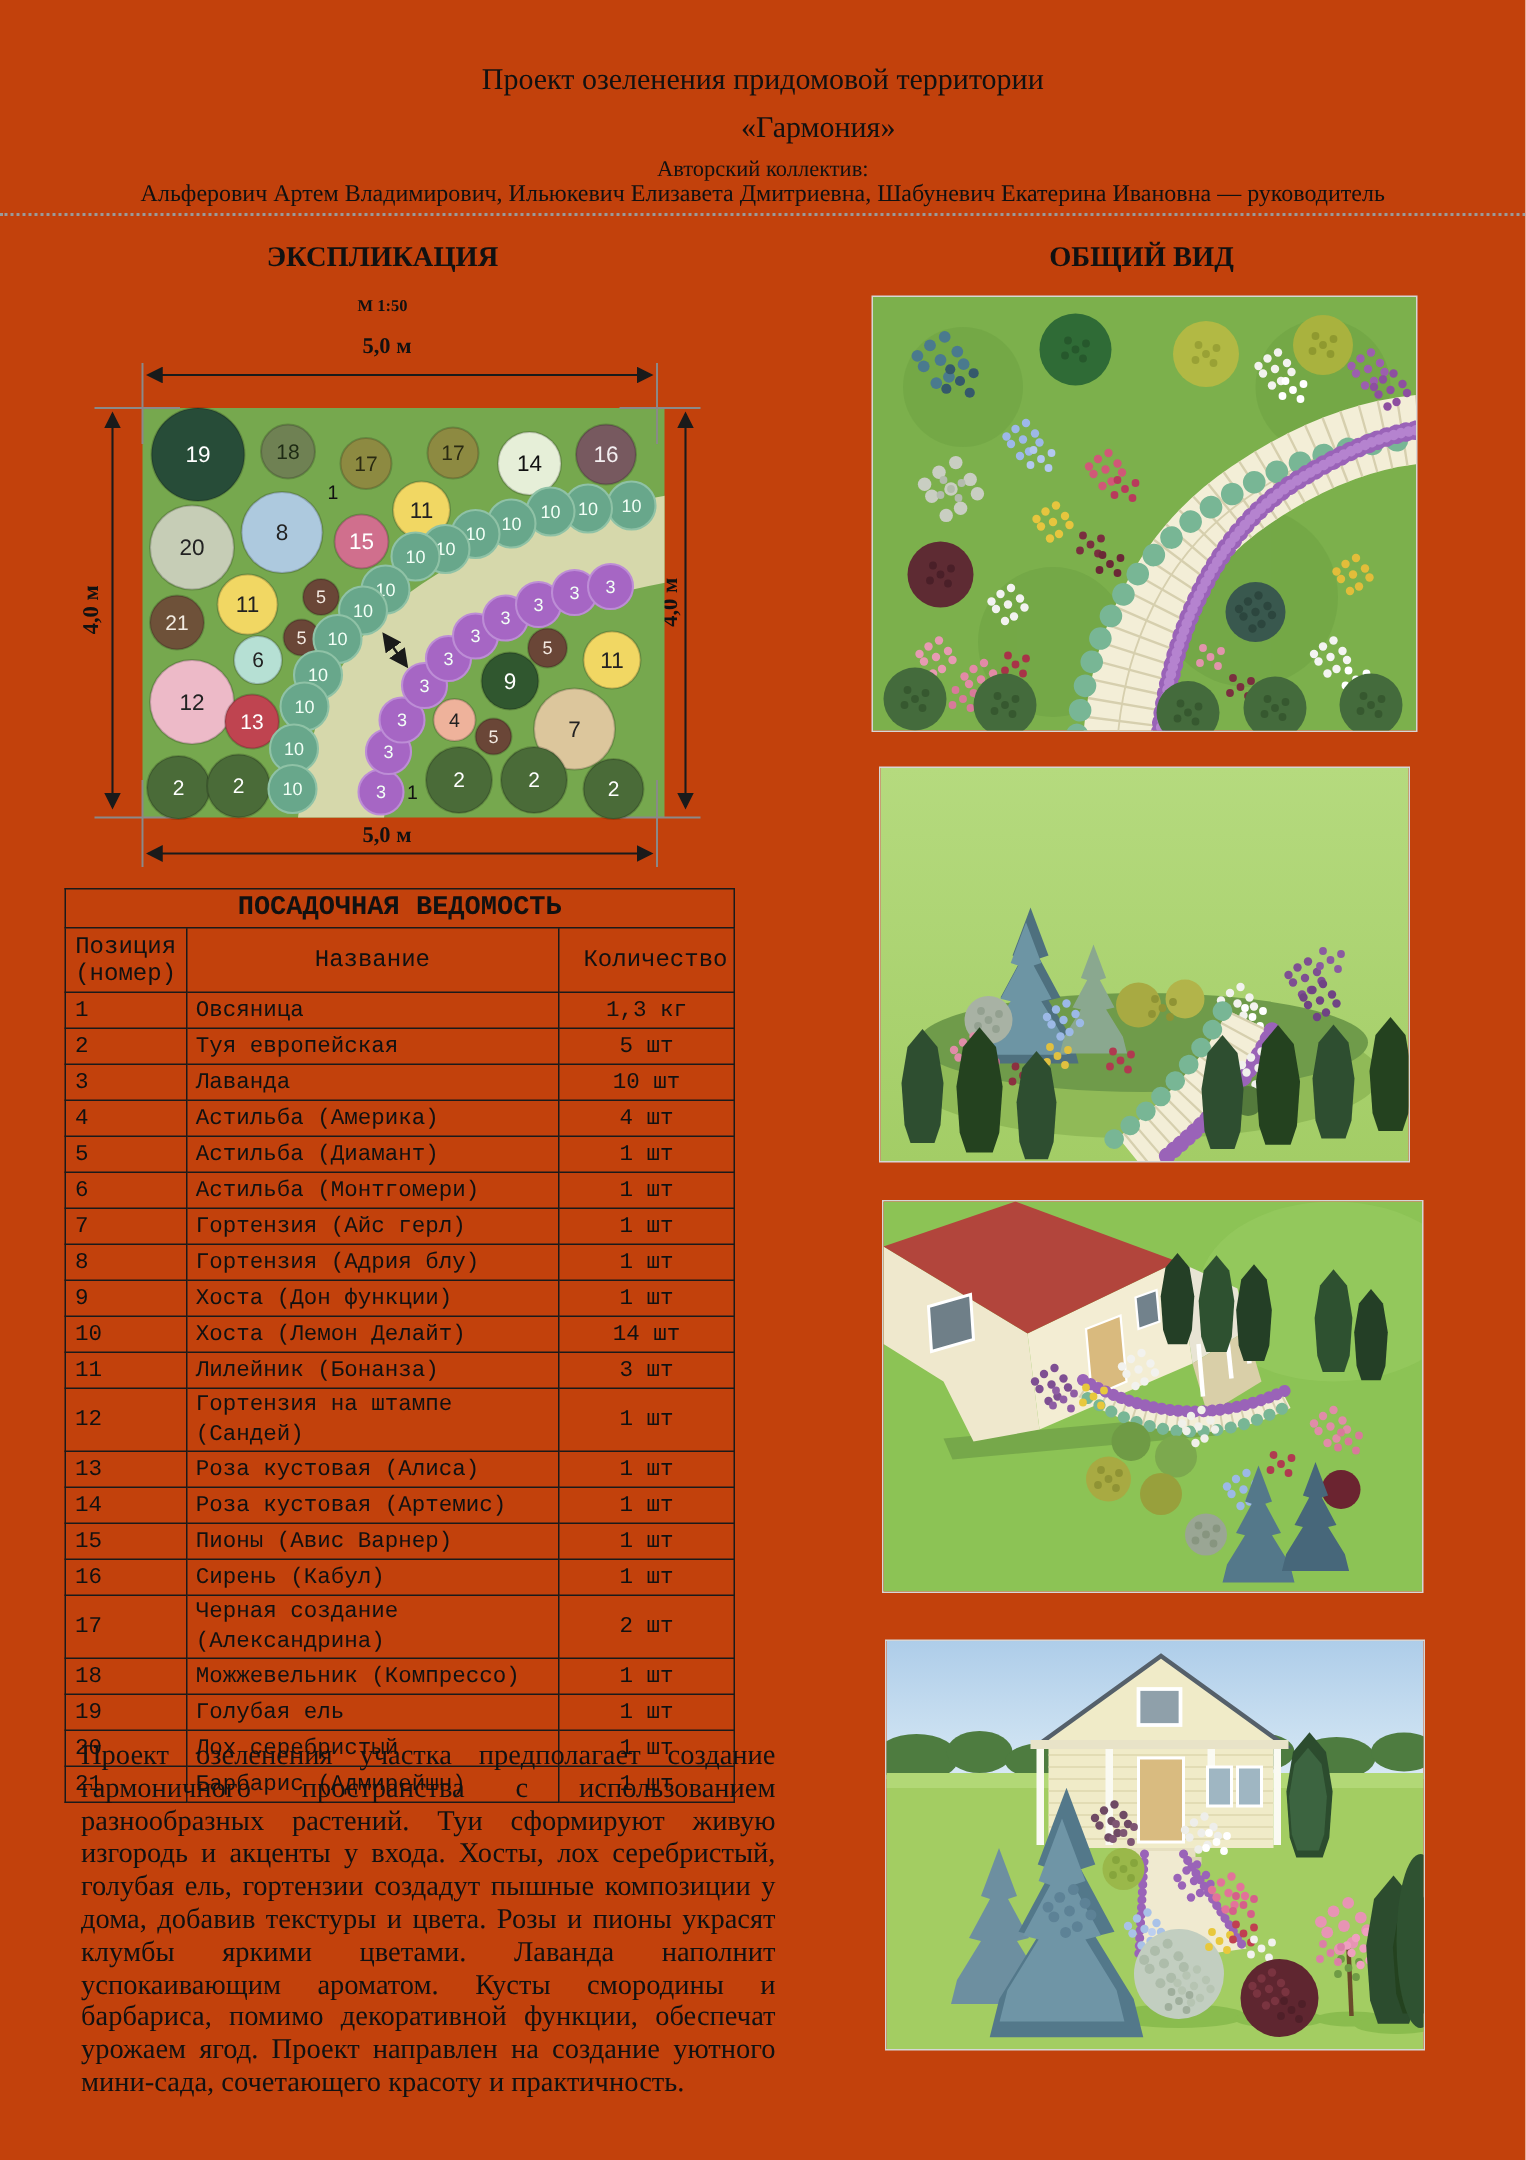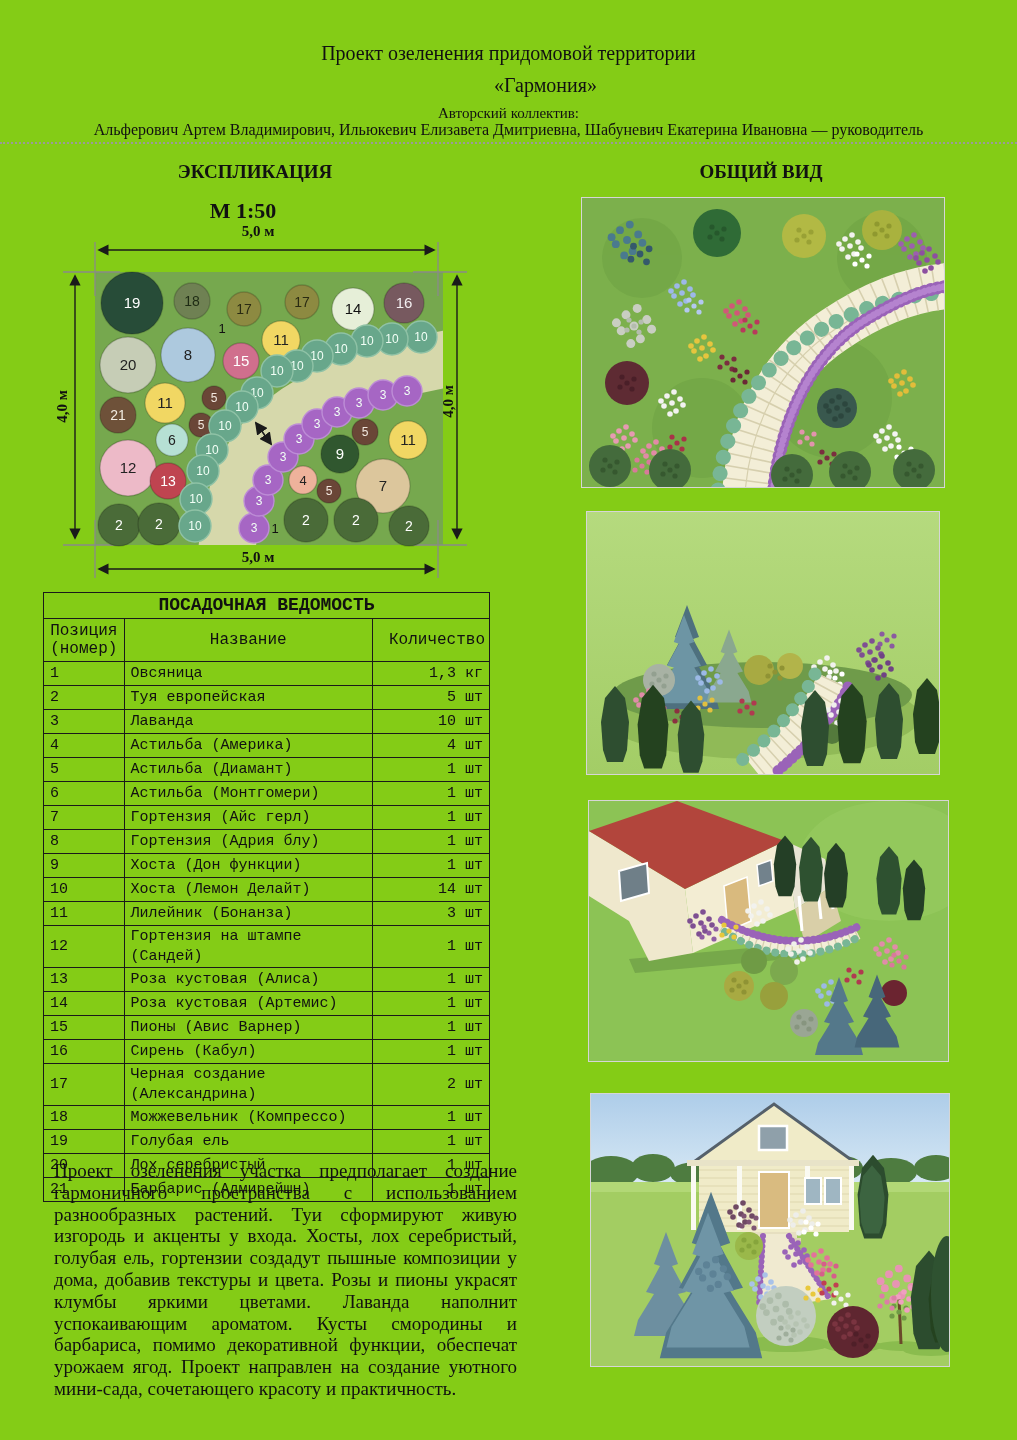--- a/index.html
+++ b/index.html
@@ -1,48 +1,48 @@
 <!DOCTYPE html>
 <html><head>
 <meta charset="utf-8">
 <style>
   html,body{margin:0;padding:0;background:#ffffff;}
-  .page{position:relative;width:1017px;height:1440px;background:#84cc16;overflow:hidden;
+  .page{position:relative;width:1017px;height:1440px;background:#c2410c;overflow:hidden;
         font-family:"Liberation Serif", serif;color:#111;}
   .abs{position:absolute;}
   .ctr{text-align:center;}
   .hline{width:1017px;left:0;}
   .t1{top:42px;font-size:20px;}
   .t2{top:74px;font-size:20px;padding-left:37px;}
   .al{top:105px;font-size:15px;}
   .au{top:121px;font-size:16px;}
   .dotted{top:142px;left:0;width:1017px;border-top:2px dotted #9a9a9a;height:0;}
   .sec{font-weight:bold;font-size:19px;}
   .sec-left{left:40px;width:430px;top:161px;}
   .sec-right{left:575px;width:372px;top:161px;}
-  .scale{left:28px;width:430px;top:198px;font-weight:bold;font-size:22px;}
+  .scale{left:40px;width:430px;top:198px;font-weight:bold;font-size:11px;}
   .dim{font-weight:bold;font-size:15px;white-space:nowrap;}
   .dim-top{left:180px;top:223px;width:156px;}
   .dim-bottom{left:180px;top:549px;width:156px;}
   .dim-left{left:32px;top:398px;width:60px;transform:rotate(-90deg);}
   .dim-right{left:418px;top:393px;width:60px;transform:rotate(-90deg);}
   .dim-path{left:258px;top:406px;width:62px;font-size:15px;}
   
   .ptable{left:43px;top:592px;width:447px;border-collapse:collapse;font-size:15px;font-family:Liberation Mono, monospace;}
   .ptable th,.ptable td{border:1px solid #1a1a1a;}
   .ptable .title{font-size:18px;font-weight:bold;text-align:center;padding:2px 0 3px 0;}
   .ptable thead td{font-size:16px;padding:3px 4px;}
   .ptable .c1{width:73px;}
   .ptable .c2{width:277px;}
   .ptable .c3{width:93px;padding-left:16px;}
   .hdr-pos{white-space:pre-line;text-align:center;padding-left:5px;}
   .hdr-name,.hdr-qty{text-align:center;}
   .ptable tbody td{padding:1px 6px;line-height:19.5px;height:21px;}
   .ptable tbody .pos{padding-left:6px;}
-  .ptable tbody .qty{text-align:right;}
+  .ptable tbody .qty{text-align:center;}
   
   .descr{left:54px;top:1160px;width:463px;font-size:19px;line-height:21.8px;
          text-align:justify;}
   
   .view{position:absolute;border:1px solid #d6d6d6;}
   svg text{font-family:"Liberation Sans", sans-serif;}
 </style>
 </head>
 <body>
 

